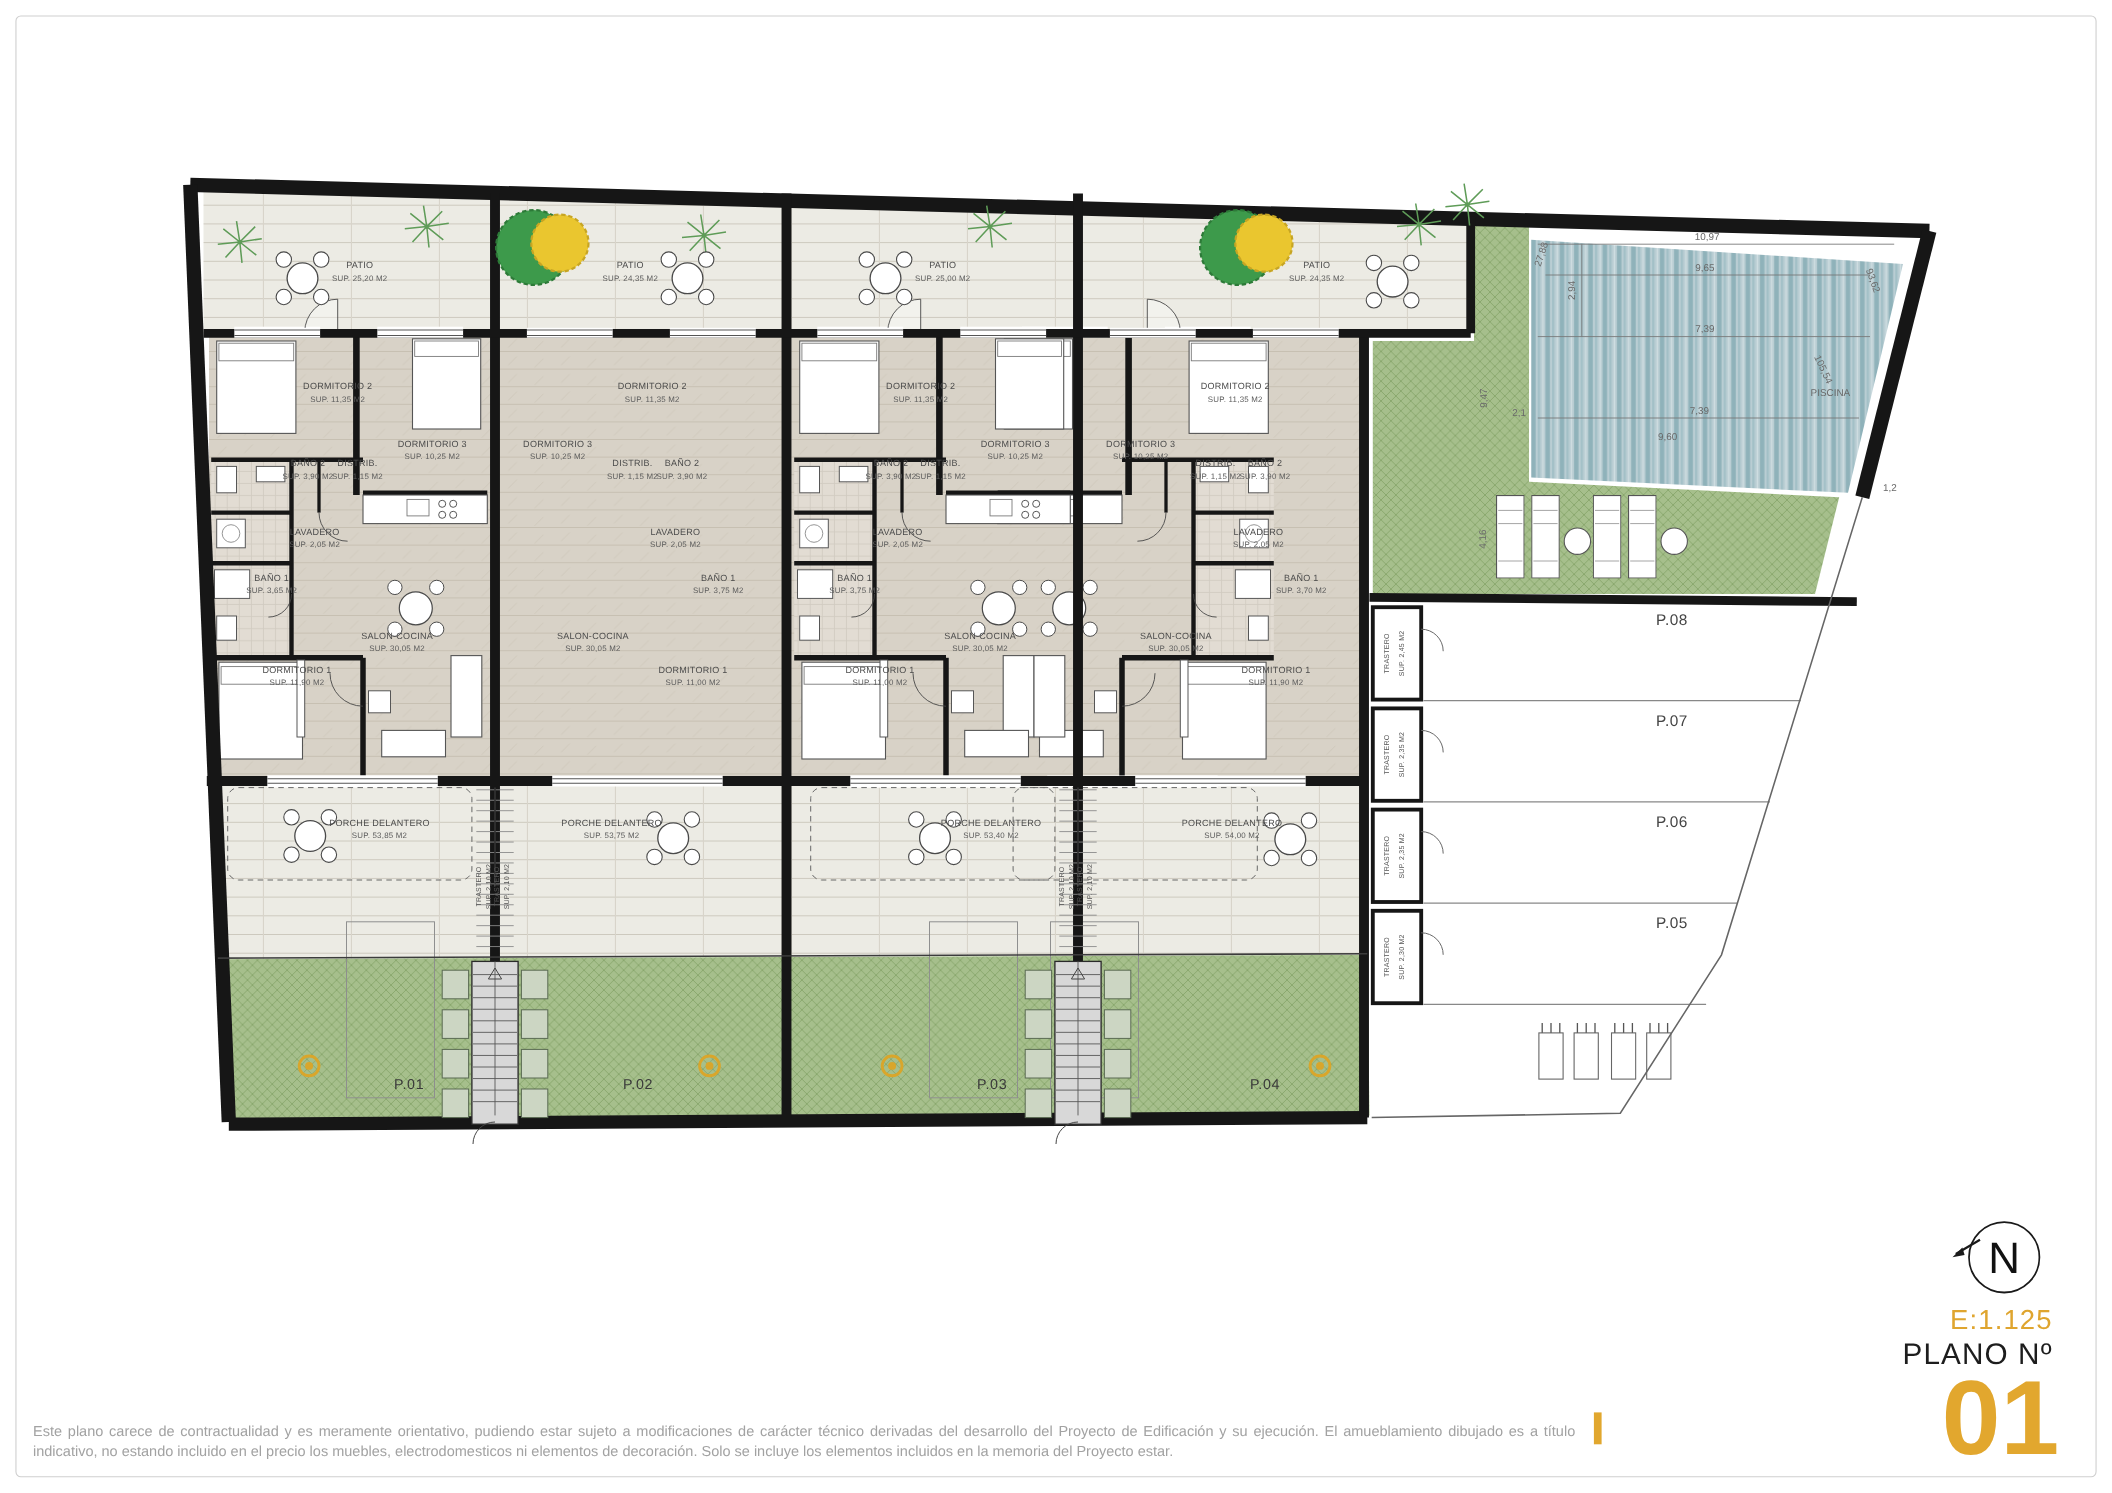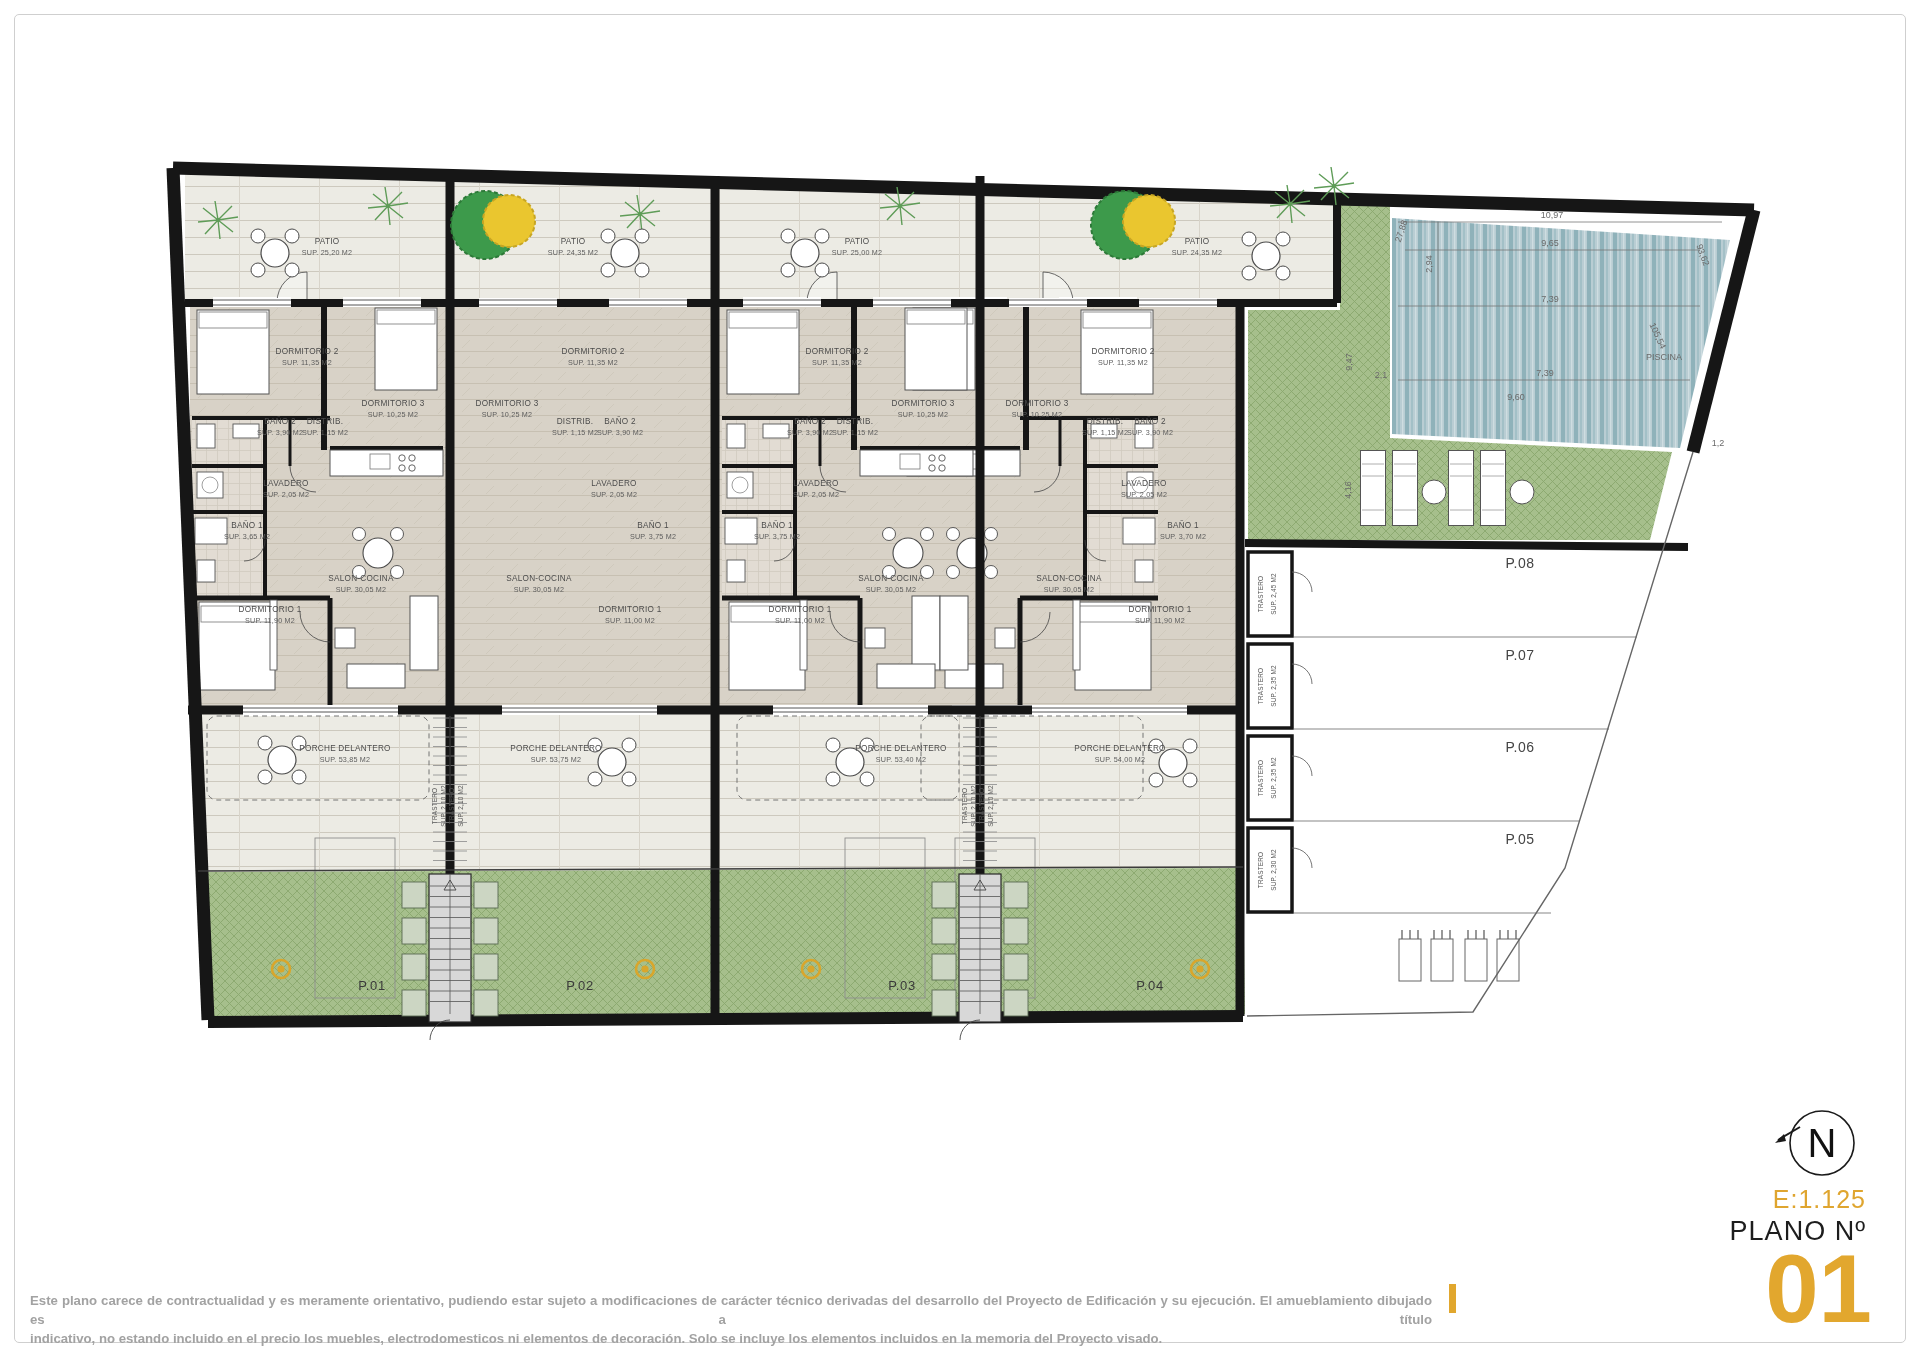--- a/index.html
+++ b/index.html
@@ -12,21 +12,21 @@
   .rs{font-size:7.2px;fill:#5c5c5c;text-anchor:middle;letter-spacing:.2px;}
   .plb{font-size:13px;fill:#3a3a3a;text-anchor:middle;letter-spacing:.6px;}
   .park{font-size:14px;fill:#444;text-anchor:middle;letter-spacing:.5px;}
   .dim{font-size:9px;fill:#6a6a6a;text-anchor:middle;}
   .tras{font-size:6.4px;fill:#555;text-anchor:middle;letter-spacing:.2px;}
   .tscale{font-size:25px;fill:#dfa52f;text-anchor:end;letter-spacing:1px;}
   .tplano{font-size:27px;fill:#1d1d1d;text-anchor:end;letter-spacing:1px;}
   .tnum{font-size:96px;font-weight:bold;fill:#e2a72e;text-anchor:end;}
   .ntext{font-size:40px;fill:#111;text-anchor:middle;}
   .disclaimer{position:absolute;left:30px;top:1291px;width:1402px;color:#a2a2a2;
-      font-size:13.2px;line-height:1.45;font-weight:bold;}
+      font-size:13.2px;line-height:1.45;}
   .disclaimer .l1{text-align:justify;text-align-last:justify;}
   .orange-dash{position:absolute;left:1449px;top:1284px;width:7px;height:29px;background:#e1a72e;}
 </style>
 </head>
 <body>
 
 <div class="page">
   <div class="frame"></div>
 
   <svg id="plan" width="1920" height="1357" viewBox="0 0 1920 1357">
@@ -595,16 +595,16 @@
         <polygon points="1775,1143 1784,1134 1786,1141" fill="#1a1a1a"></polygon>
         <text x="1822" y="1157" class="ntext">N</text>
         <text x="1866" y="1208" class="tscale">E:1.125</text>
         <text x="1866" y="1240" class="tplano">PLANO Nº</text>
         <text x="1872" y="1322" class="tnum">01</text>
       </g>
   </svg>
 
   <div class="disclaimer">
     <div class="l1">Este plano carece de contractualidad y es meramente orientativo, pudiendo estar sujeto a modificaciones de carácter técnico derivadas del desarrollo del Proyecto de Edificación y su ejecución. El amueblamiento dibujado es a título</div>
-    <div class="l2">indicativo, no estando incluido en el precio los muebles, electrodomesticos ni elementos de decoración. Solo se incluye los elementos incluidos en la memoria del Proyecto visado.</div>
+    <div class="l2">indicativo, no estando incluido en el precio los muebles, electrodomesticos ni elementos de decoración. Solo se incluye los elementos incluidos en la memoria del Proyecto estar.</div>
   </div>
   <div class="orange-dash"></div>
 </div>
 
 </body></html>

